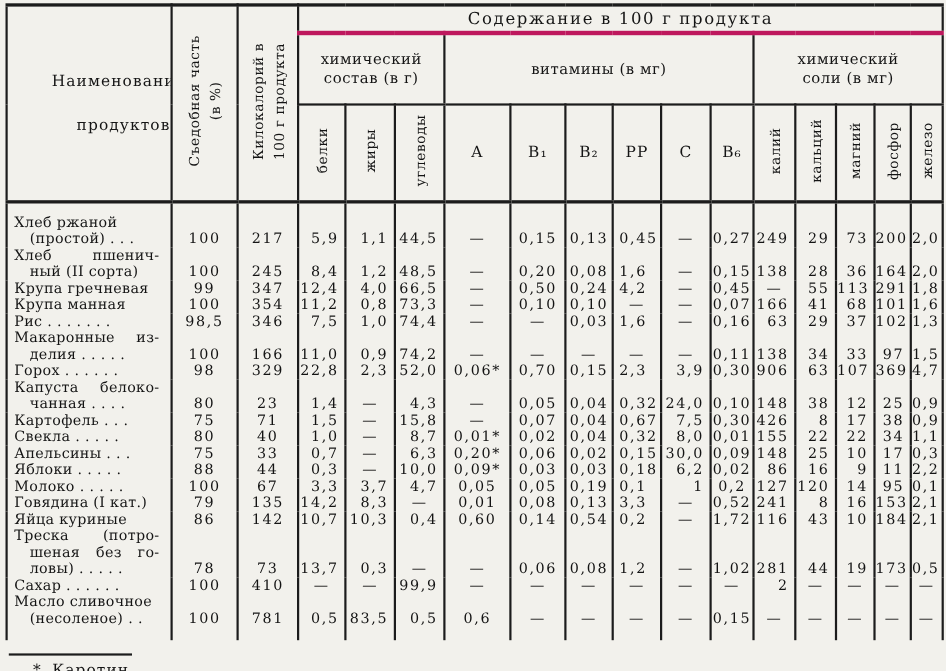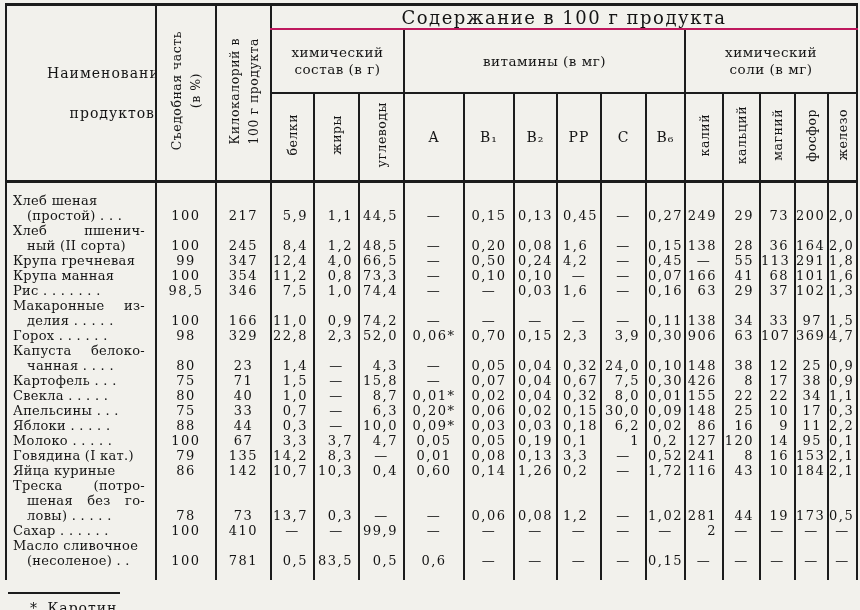--- a/index.html
+++ b/index.html
@@ -21,23 +21,23 @@
   }
   th, td {
     padding: 0;
     font-weight: normal;
     border-left: 2px solid #1c1c1c;
     overflow: hidden;
   }
   thead th { vertical-align: middle; text-align: center; }
   th.h1 {
     height: 22px;
-    font-size: 18px;
+    font-size: 15px;
     letter-spacing: 1.5px;
-    border-bottom: 2px solid #be185d;
+    border-bottom: 4px solid #be185d;
   }
   th.span3 { border-bottom: 3px solid #1c1c1c; }
   tr.hrow2 th {
     height: 62px;
     font-size: 13.5px;
     letter-spacing: 0.5px;
     white-space: pre-line;
     line-height: 17px;
     border-bottom: 2px solid #1c1c1c;
   }
@@ -149,21 +149,21 @@
       <th><span class="rot">калий</span></th>
       <th><span class="rot">кальций</span></th>
       <th><span class="rot">магний</span></th>
       <th><span class="rot">фосфор</span></th>
       <th><span class="rot">железо</span></th>
     </tr>
   </thead>
   <tbody>
       <tr>
         <td class="name-cell">
-          <div class="nline">Хлеб шеная</div>
+          <div class="nline">Хлеб ржаной</div>
           <div class="nline cont">(простой) . . .</div>
         </td>
         <td class="val c">100</td>
         <td class="val c">217</td>
         <td class="val r">5,9</td>
         <td class="val r">1,1</td>
         <td class="val r">44,5</td>
         <td class="val c">—</td>
         <td class="val c">0,15</td>
         <td class="val c">0,13</td>
@@ -456,21 +456,21 @@
         <td class="name-cell">
           <div class="nline">Яйца куриные</div>
         </td>
         <td class="val c">86</td>
         <td class="val c">142</td>
         <td class="val r">10,7</td>
         <td class="val r">10,3</td>
         <td class="val r">0,4</td>
         <td class="val c">0,60</td>
         <td class="val c">0,14</td>
-        <td class="val c">1,26</td>
+        <td class="val c">0,54</td>
         <td class="val l">0,2</td>
         <td class="val c">—</td>
         <td class="val c">1,72</td>
         <td class="val r">116</td>
         <td class="val r">43</td>
         <td class="val r">10</td>
         <td class="val r">184</td>
         <td class="val r">2,1</td>
       </tr>
       <tr>

